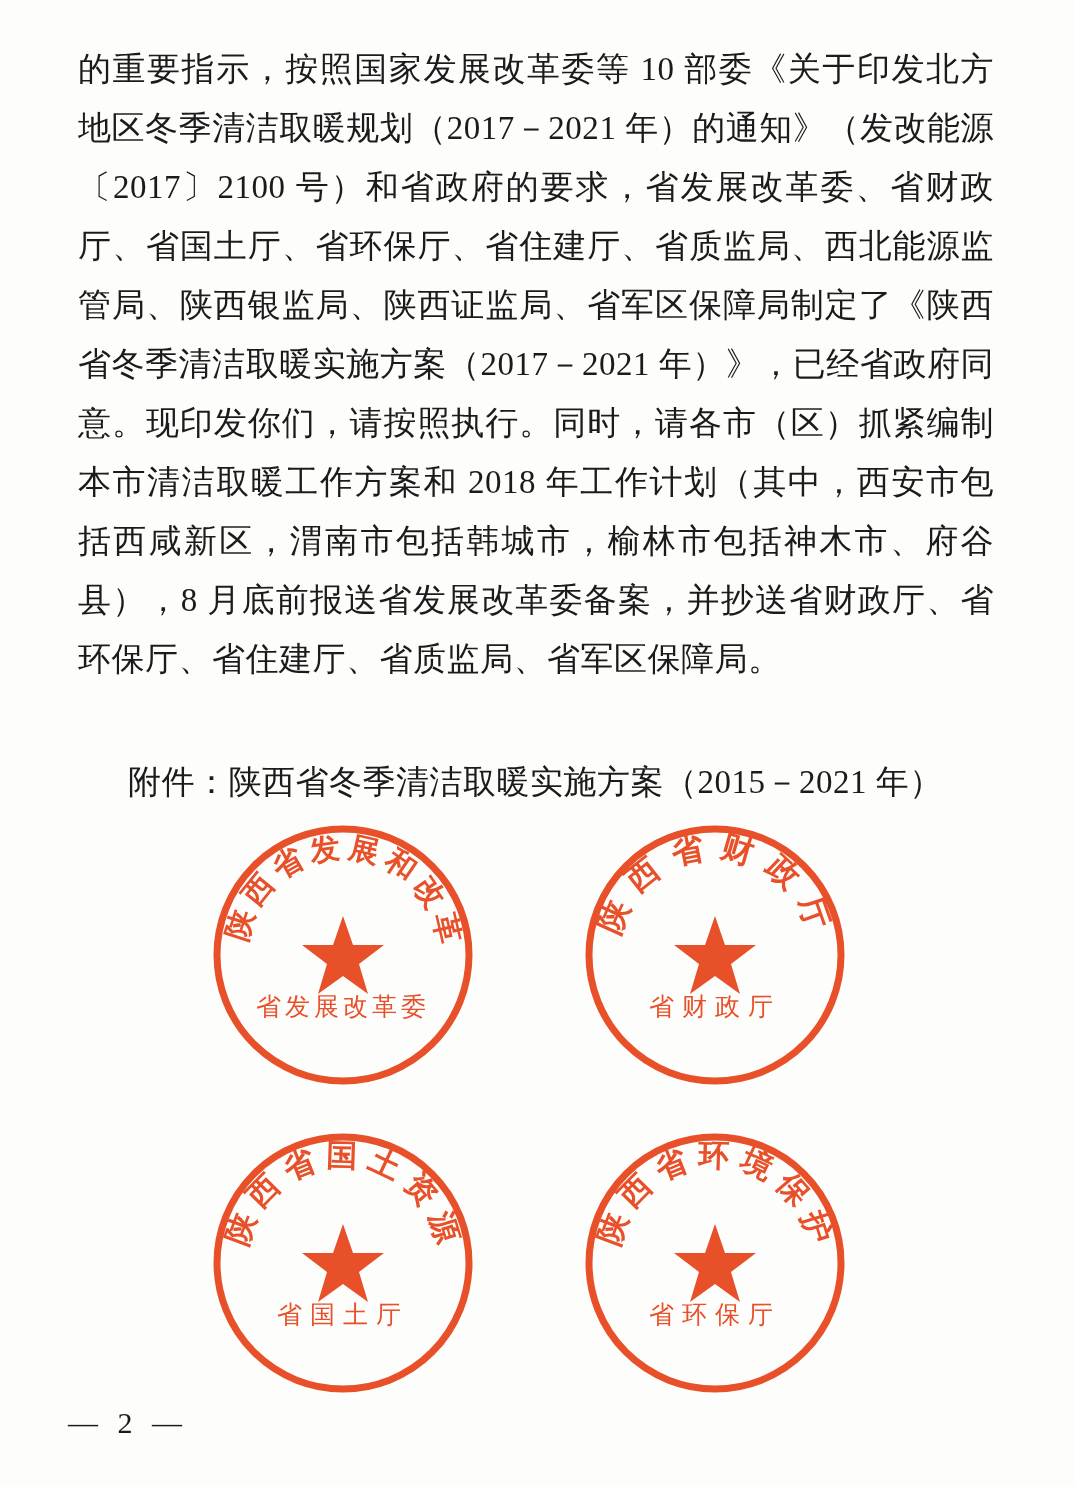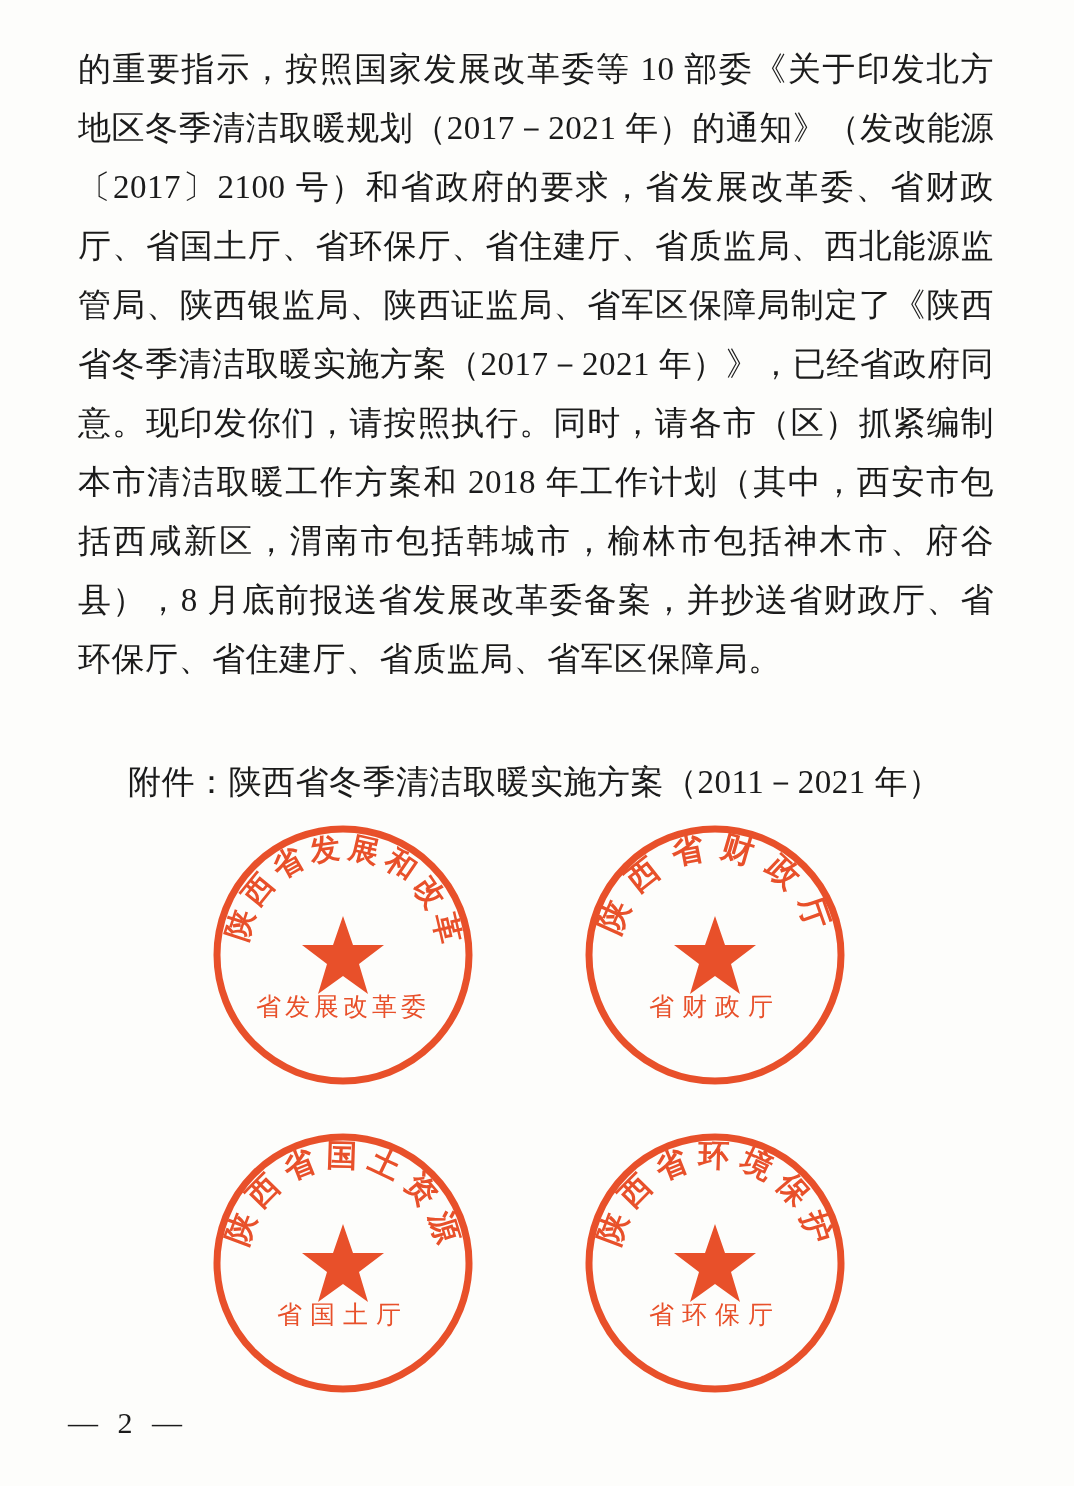--- a/index.html
+++ b/index.html
@@ -68,21 +68,21 @@
     letter-spacing: 6px;
   }
 </style>
 </head>
 <body>
 
 <div class="page">
 
   <div class="body-text">的重要指示，按照国家发展改革委等 10 部委《关于印发北方地区冬季清洁取暖规划（2017－2021 年）的通知》（发改能源〔2017〕2100 号）和省政府的要求，省发展改革委、省财政厅、省国土厅、省环保厅、省住建厅、省质监局、西北能源监管局、陕西银监局、陕西证监局、省军区保障局制定了《陕西省冬季清洁取暖实施方案（2017－2021 年）》，已经省政府同意。现印发你们，请按照执行。同时，请各市（区）抓紧编制本市清洁取暖工作方案和 2018 年工作计划（其中，西安市包括西咸新区，渭南市包括韩城市，榆林市包括神木市、府谷县），8 月底前报送省发展改革委备案，并抄送省财政厅、省环保厅、省住建厅、省质监局、省军区保障局。</div>
 
-  <div class="attachment-line">附件：陕西省冬季清洁取暖实施方案（2011－2021 年）</div>
+  <div class="attachment-line">附件：陕西省冬季清洁取暖实施方案（2015－2021 年）</div>
 
   <div class="seal-area">
 
     <div class="seal seal-1">
       <svg viewBox="0 0 270 270" xmlns="http://www.w3.org/2000/svg">
         <defs>
           <path id="arc1" d="M 38,135 A 97,97 0 0 1 232,135" fill="none"></path>
         </defs>
         <circle cx="135" cy="135" r="126" fill="none" stroke="#e8502a" stroke-width="7"></circle>
         <polygon points="135,96 145,125 176,125 151,144 160,174 135,156 110,174 119,144 94,125 125,125" fill="#e8502a"></polygon>

